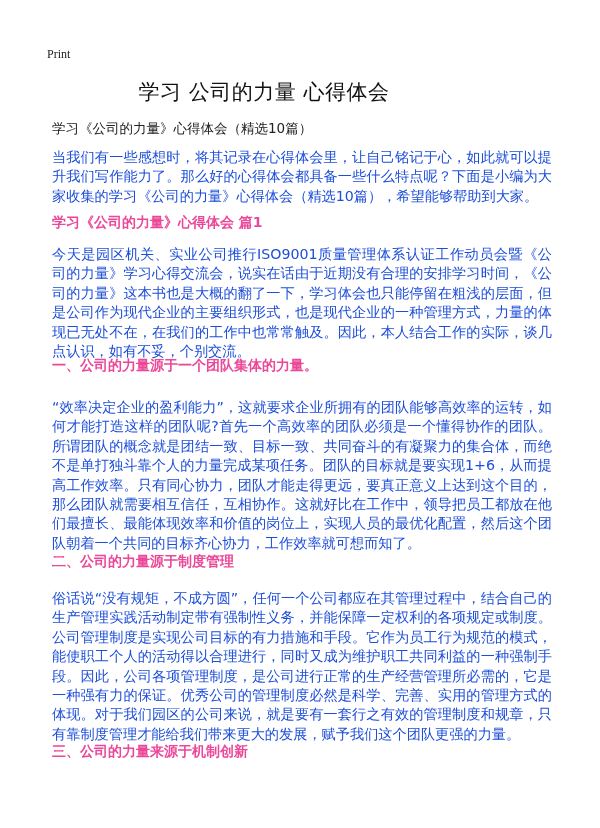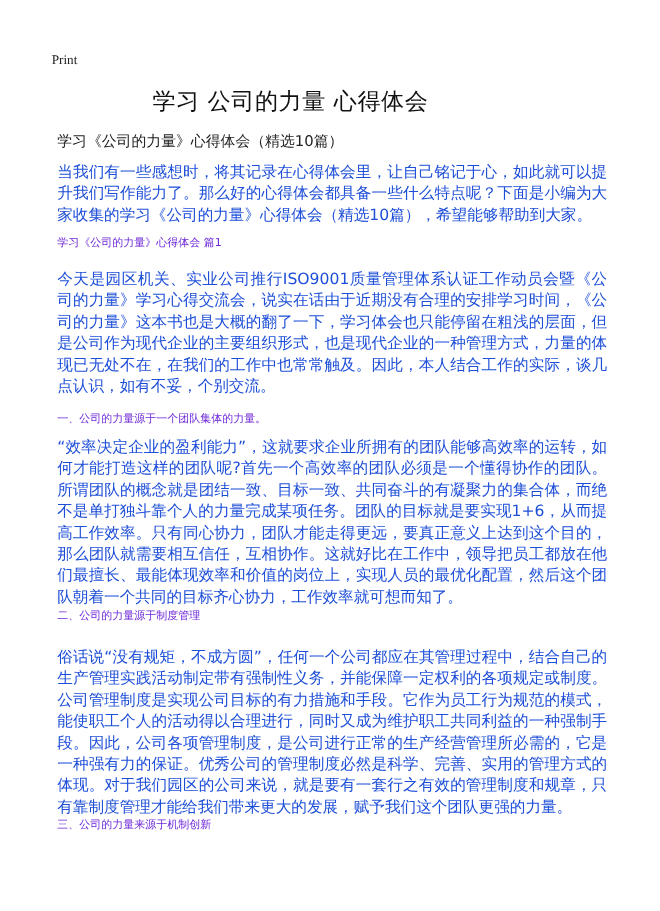--- a/index.html
+++ b/index.html
@@ -3,37 +3,37 @@
 <meta charset="utf-8">
 <style>
   html, body { margin: 0; padding: 0; background: #ffffff; }
   body { width: 600px; height: 828px; overflow: hidden; position: relative;
          font-family: "DejaVu Sans", "Liberation Sans", sans-serif; color: #111; }
   .page { position: absolute; left: 0; top: 0; width: 600px; height: 828px; padding-left: 44px; }
   .print { position: absolute; left: 47px; top: 47px; font-family: "Liberation Serif", "DejaVu Serif", serif; font-size: 12px; color: #222; }
   .title { position: absolute; left: 0; width: 528px; top: 78px; text-align: center; font-size: 21px; letter-spacing: 0.5px; color: #111; }
   .subtitle { position: absolute; left: 52px; top: 120px; font-size: 13.5px; color: #222; }
   .para { position: absolute; left: 52px; width: 500px; font-size: 14.2px; line-height: 19.4px; color: #1d4ed8; text-align: justify; word-break: break-all; }
-  .heading { position: absolute; left: 52px; font-size: 10px; font-weight: normal; color: #6d28d9; }
+  .heading { position: absolute; left: 52px; font-size: 14px; font-weight: bold; color: #ec4899; }
 </style>
 </head>
 <body>
 
 <div class="page">
   <div class="print">Print</div>
   <div class="title">学习 公司的力量 心得体会</div>
   <div class="subtitle">学习《公司的力量》心得体会（精选10篇）</div>
 
   <div class="para" style="top:148px;">当我们有一些感想时，将其记录在心得体会里，让自己铭记于心，如此就可以提升我们写作能力了。那么好的心得体会都具备一些什么特点呢？下面是小编为大家收集的学习《公司的力量》心得体会（精选10篇），希望能够帮助到大家。</div>
 
   <div class="heading" style="top:214px;">学习《公司的力量》心得体会 篇1</div>
 
   <div class="para" style="top:245px;">今天是园区机关、实业公司推行ISO9001质量管理体系认证工作动员会暨《公司的力量》学习心得交流会，说实在话由于近期没有合理的安排学习时间，《公司的力量》这本书也是大概的翻了一下，学习体会也只能停留在粗浅的层面，但是公司作为现代企业的主要组织形式，也是现代企业的一种管理方式，力量的体现已无处不在，在我们的工作中也常常触及。因此，本人结合工作的实际，谈几点认识，如有不妥，个别交流。</div>
 
-  <div class="heading" style="top:374px;text-align:center;">一、公司的力量源于一个团队集体的力量。</div>
+  <div class="heading" style="top:357px;text-align:center;">一、公司的力量源于一个团队集体的力量。</div>
 
   <div class="para" style="top:398px;">“效率决定企业的盈利能力”，这就要求企业所拥有的团队能够高效率的运转，如何才能打造这样的团队呢?首先一个高效率的团队必须是一个懂得协作的团队。所谓团队的概念就是团结一致、目标一致、共同奋斗的有凝聚力的集合体，而绝不是单打独斗靠个人的力量完成某项任务。团队的目标就是要实现1+6，从而提高工作效率。只有同心协力，团队才能走得更远，要真正意义上达到这个目的，那么团队就需要相互信任，互相协作。这就好比在工作中，领导把员工都放在他们最擅长、最能体现效率和价值的岗位上，实现人员的最优化配置，然后这个团队朝着一个共同的目标齐心协力，工作效率就可想而知了。</div>
 
   <div class="heading" style="top:553px;">二、公司的力量源于制度管理</div>
 
   <div class="para" style="top:589px;">俗话说“没有规矩，不成方圆”，任何一个公司都应在其管理过程中，结合自己的生产管理实践活动制定带有强制性义务，并能保障一定权利的各项规定或制度。公司管理制度是实现公司目标的有力措施和手段。它作为员工行为规范的模式，能使职工个人的活动得以合理进行，同时又成为维护职工共同利益的一种强制手段。因此，公司各项管理制度，是公司进行正常的生产经营管理所必需的，它是一种强有力的保证。优秀公司的管理制度必然是科学、完善、实用的管理方式的体现。对于我们园区的公司来说，就是要有一套行之有效的管理制度和规章，只有靠制度管理才能给我们带来更大的发展，赋予我们这个团队更强的力量。</div>
 
   <div class="heading" style="top:743px;text-align:right;">三、公司的力量来源于机制创新</div>
 </div>
 

